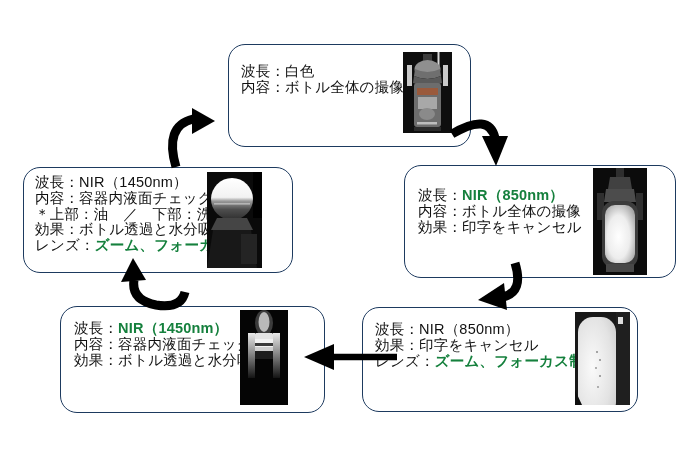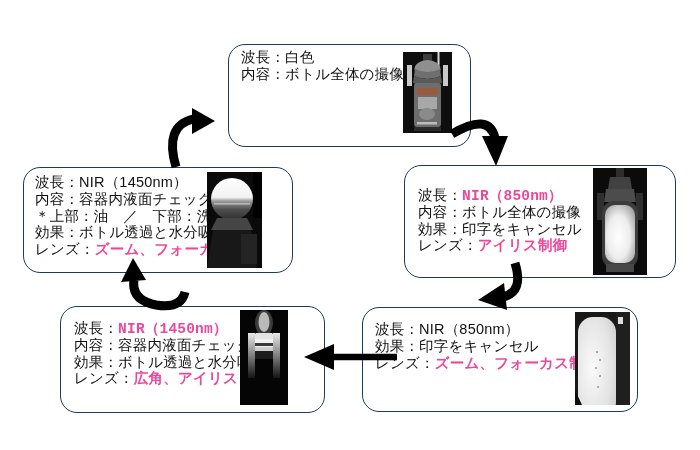--- a/index.html
+++ b/index.html
@@ -7,26 +7,26 @@
          font-family:"Liberation Sans","DejaVu Sans",sans-serif;}
   .box{position:absolute;box-sizing:border-box;background:#ffffff;
        border:1.6px solid #1d3a5f;border-radius:17px;}
   .box-top{left:228px;top:44px;width:243px;height:103px;}
   .box-right{left:404px;top:165px;width:272px;height:113px;}
   .box-bright{left:362px;top:307px;width:276px;height:105px;}
   .box-bleft{left:60px;top:306px;width:265px;height:107px;}
   .box-left{left:23px;top:167px;width:270px;height:106px;}
   .lines{position:absolute;color:#111111;font-size:14.5px;line-height:15.8px;
          white-space:nowrap;letter-spacing:0.2px;}
-  .box-top .lines{left:12px;top:5px;}
+  .box-top .lines{left:12px;top:19px;}
   .box-right .lines{left:13px;top:22px;}
   .box-bright .lines{left:12px;top:14px;}
   .box-bleft .lines{left:13px;top:14px;}
   .box-left .lines{left:11px;top:7px;}
-  .em{color:#ec4899;font-weight:bold;font-family:Liberation Mono, monospace;}
+  .em{color:#15803d;font-weight:bold;}
   .photo{position:absolute;display:block;}
   .arrow{position:absolute;display:block;}
   .arrow path{stroke:#000000;stroke-width:9;fill:none;}
   .arrow.thin path{stroke-width:6.5;}
   .arrow polygon{fill:#000000;}
 </style>
 </head>
 <body>
 
 <div class="stage">
@@ -52,21 +52,20 @@
     <ellipse cx="24" cy="62" rx="8" ry="6" fill="#8a8a8a"></ellipse>
     <rect x="14" y="70" width="20" height="2.5" fill="#bdbdbd"></rect>
     <rect x="11" y="75" width="27" height="4" fill="#2b2b2b"></rect>
   </svg>
 
   <div class="box box-right">
     <div class="lines">
       <div><span>波長：</span><span class="em">NIR（850nm）</span></div>
       <div><span>内容：ボトル全体の撮像</span><span class="em"></span></div>
       <div><span>効果：印字をキャンセル</span><span class="em"></span></div>
-      <div><span>レンズ：</span><span class="em">アイリス制御</span></div>
     </div>
   </div>
   <svg class="photo" style="left:593px;top:168px;width:54px;height:107px" viewBox="0 0 54 107" aria-label="nir-850nm-bottle-glow-photo">
     <defs>
       <radialGradient id="g2" cx="45%" cy="55%" r="68%">
         <stop offset="0%" stop-color="#ffffff"></stop>
           <stop offset="55%" stop-color="#ededed"></stop>
           <stop offset="100%" stop-color="#9e9e9e"></stop>
       </radialGradient>
     </defs>
@@ -106,21 +105,20 @@
     <circle cx="25" cy="64" r="1" fill="#8a8a8a"></circle>
     <circle cx="23" cy="75" r="0.9" fill="#909090"></circle>
     <polygon points="0,78 0,93 7,93" fill="#0f0f0f"></polygon>
   </svg>
 
   <div class="box box-bleft">
     <div class="lines">
       <div><span>波長：</span><span class="em">NIR（1450nm）</span></div>
       <div><span>内容：容器内液面チェック</span><span class="em"></span></div>
       <div><span>効果：ボトル透過と水分吸収</span><span class="em"></span></div>
-      <div><span>レンズ：</span><span class="em">広角、アイリス</span></div>
     </div>
   </div>
   <svg class="photo" style="left:240px;top:310px;width:48px;height:95px" viewBox="0 0 48 95" aria-label="nir-1450nm-bottle-clamp-photo">
     <defs>
       <linearGradient id="g4" x1="0" y1="0" x2="0" y2="1">
         <stop offset="0%" stop-color="#eaeaea"></stop>
           <stop offset="100%" stop-color="#141414"></stop>
       </linearGradient>
     </defs>
     <rect width="48" height="95" fill="#050505"></rect>

